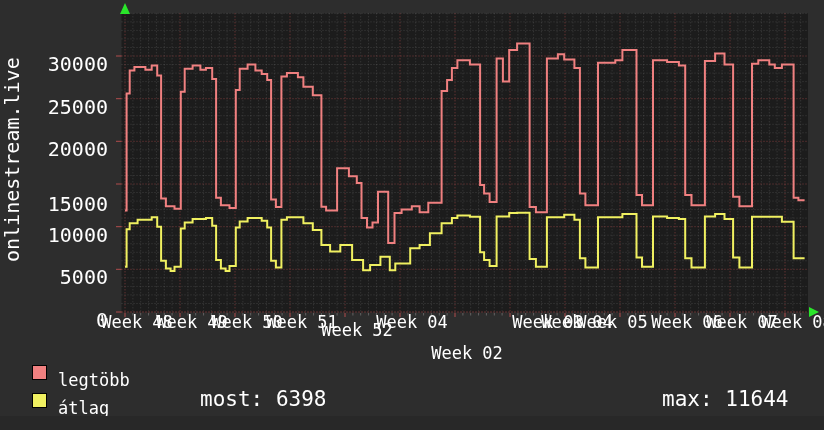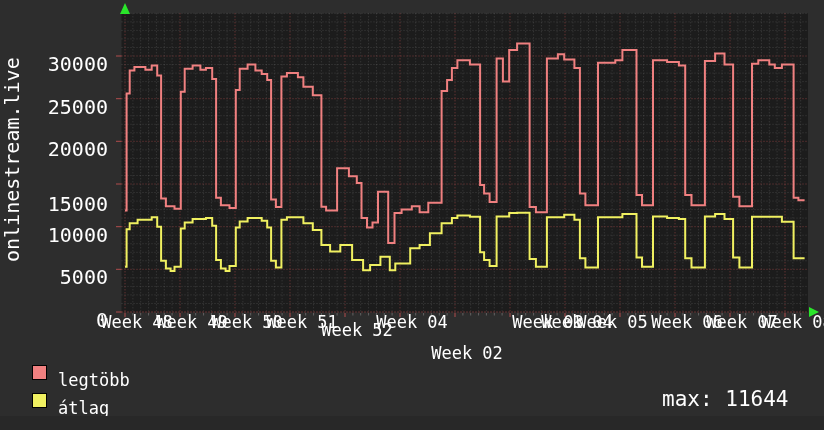--- a/index.html
+++ b/index.html
@@ -277,16 +277,17 @@
 
   <div class="legend-row row1">
     <span class="swatch" style="background: rgb(240, 128, 128);"></span>
     <span class="legend-label">legtöbb</span>
   </div>
   <div class="legend-row row2">
     <span class="swatch" style="background: rgb(240, 240, 96);"></span>
     <span class="legend-label">átlag</span>
   </div>
 
+  <div class="stat stat-most"><span>most:</span> <span>6398</span></div>
   <div class="stat stat-max"><span>max:</span> <span>11644</span></div>
 
   <div class="bottom-strip"></div>
 </div>
 
 </body></html>

